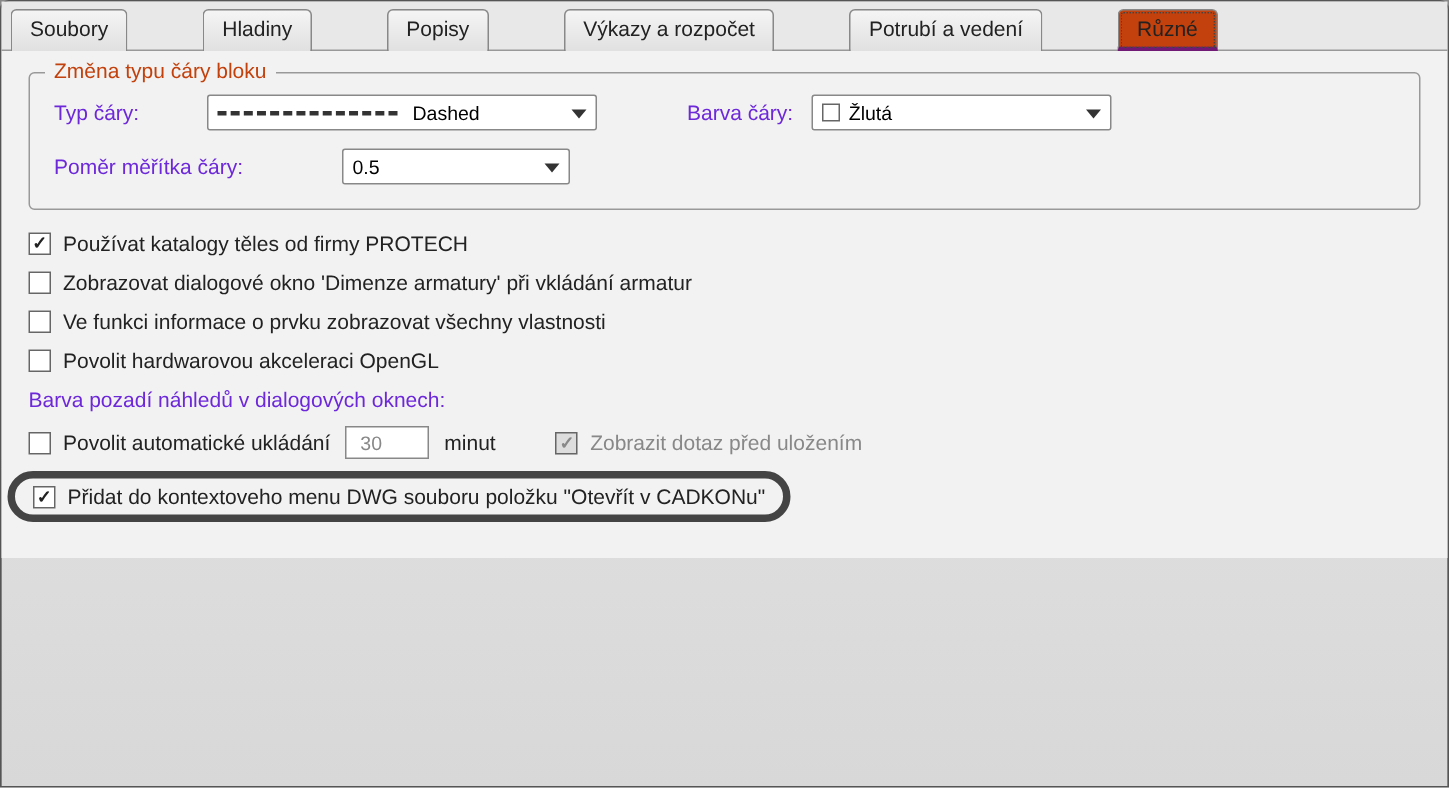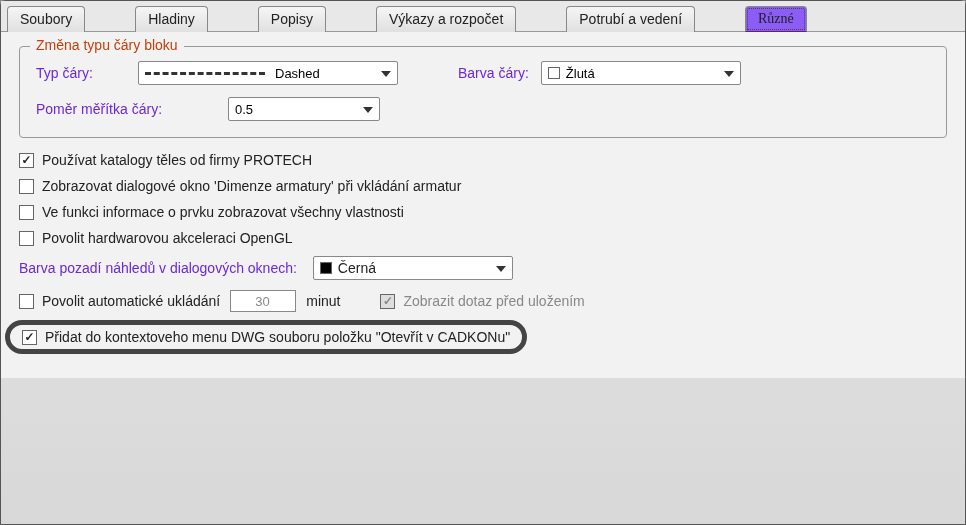--- a/index.html
+++ b/index.html
@@ -77,26 +77,25 @@
   border-bottom: none;
   margin-right: 2px;
   border-radius: 4px 4px 0 0;
   cursor: pointer;
   font-size: 14px;
   color: #222;
   position: relative;
   top: 1px;
 }
 .tab.active {
-  background: #8b5cf6;
-  border-bottom: 1px solid #701a75;
+  background: #c2410c;
+  border-bottom: 3px solid #701a75;
   outline: 1px dotted #444;
   outline-offset: -3px;
   z-index: 2;
-  font-family: Liberation Serif, serif;
 }
 .content {
   padding: 14px 18px;
   background: #f2f2f2;
 }
 .groupbox {
   border: 1px solid #999;
   border-radius: 4px;
   padding: 14px 16px 16px 16px;
   position: relative;
@@ -173,25 +172,25 @@
   align-items: center;
   justify-content: center;
   font-size: 12px;
   color: #222;
   cursor: pointer;
 }
 .checkbox.checked::before { content: "✓"; font-weight: bold; }
 .checkbox.disabled { background: #ddd; color: #888; }
 .checkbox.disabled.checked::before { content: "✓"; color: #888; }
 .num-input {
-  width: 66px;
+  width: 56px;
   height: 22px;
   border: 1px solid #888;
   background: #fff;
-  padding: 0 24px;
+  padding: 0 9px;
   font-size: 13px;
   color: #888;
   margin: 0 10px;
 }
 .disabled-text { color: #888; }
 .highlight-ring {
   border: 5px solid #444;
   border-radius: 22px;
   padding: 4px 12px;
   display: inline-flex;
@@ -253,24 +252,20 @@
       <span class="checkbox"></span>
       <span>Ve funkci informace o prvku zobrazovat všechny vlastnosti</span>
     </div>
     <div class="checkrow">
       <span class="checkbox"></span>
       <span>Povolit hardwarovou akceleraci OpenGL</span>
     </div>
 
     <div class="checkrow" style="margin-top:4px">
       <span class="label" style="margin-right:16px">Barva pozadí náhledů v dialogových oknech:</span>
-      <div class="combo" style="width:200px">
-        <span class="color-swatch" style="background:#000"></span>
-        <span>Černá</span>
-      </div>
     </div>
 
     <div class="checkrow" style="margin-top:10px">
       <span class="checkbox"></span>
       <span>Povolit automatické ukládání</span>
       <input class="num-input" readonly="" value="30" style="">
       <span>minut</span>
       <span style="width:40px"></span>
       <span class="checkbox disabled checked"></span>
       <span class="disabled-text">Zobrazit dotaz před uložením</span>

